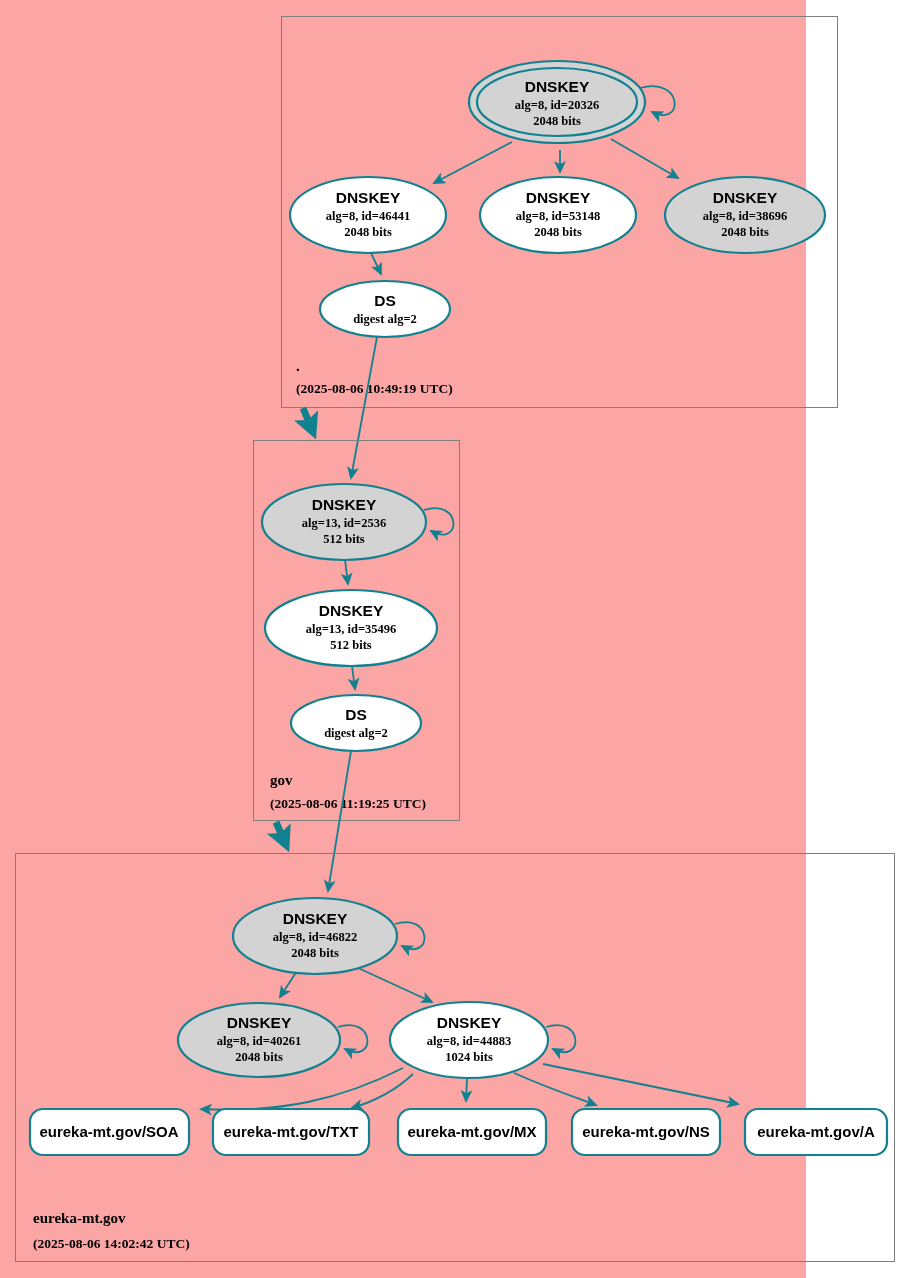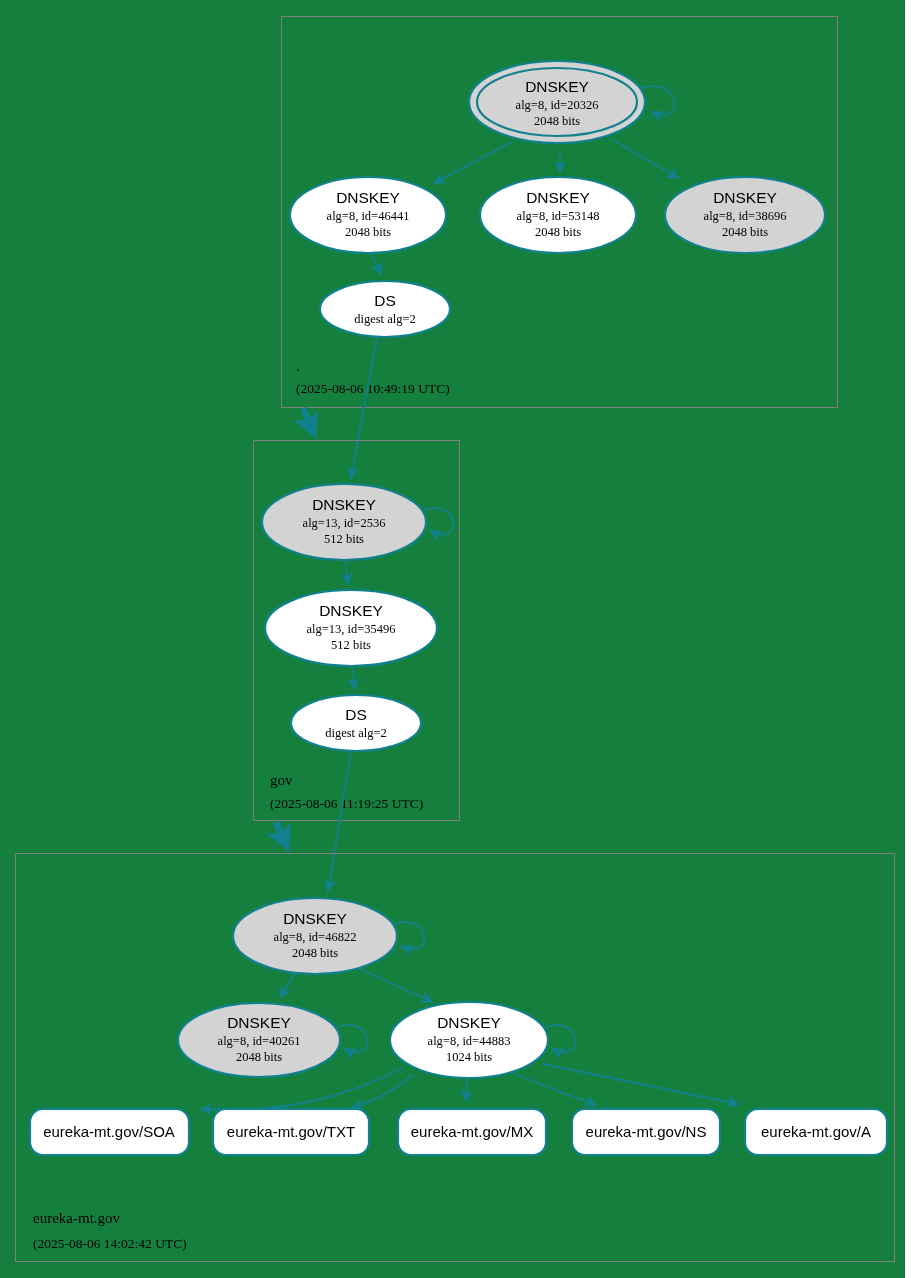--- a/index.html
+++ b/index.html
@@ -1,21 +1,22 @@
 <!DOCTYPE html>
 <html><head>
 <meta charset="utf-8">
 <style>
   html, body { margin: 0; padding: 0; background: #ffffff; }
   .canvas {
     position: relative;
-    width: 905px;
+    width: 806px;
     height: 1278px;
-    background: #15803d;
+    background: #fca5a5;
     font-family: "Liberation Sans", sans-serif;
+    font-weight: bold;
   }
   svg { display: block; }
 
   .zone-box { fill: none; stroke: #7f7f7f; stroke-width: 1; }
   .edge { fill: none; stroke: #12818f; stroke-width: 1.8; }
   .edge-thick { fill: none; stroke: #12818f; stroke-width: 7; }
   .node-outline { stroke: #12818f; stroke-width: 2.2; }
   .fill-gray { fill: #d3d3d3; }
   .fill-white { fill: #ffffff; }
   .fill-none { fill: none; }

